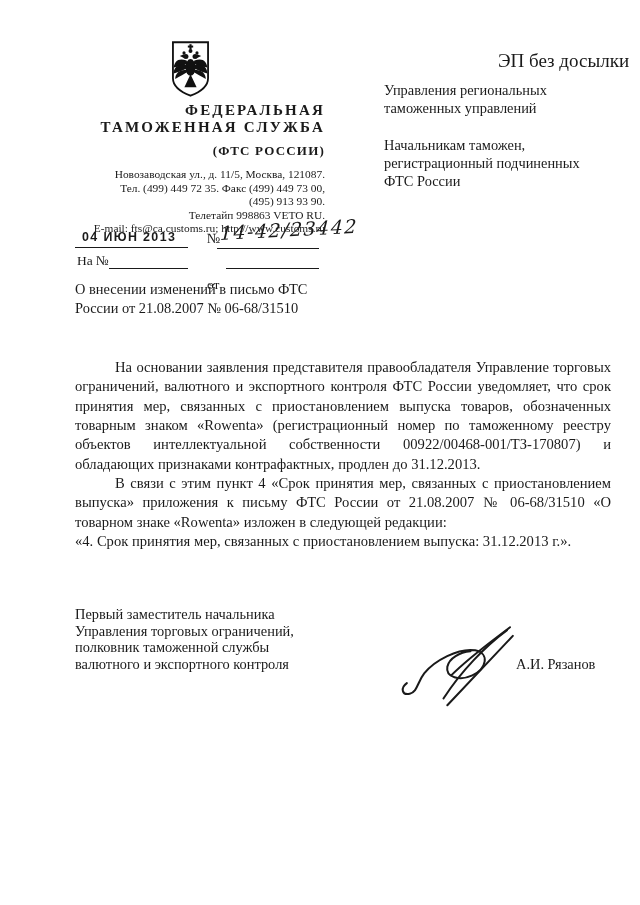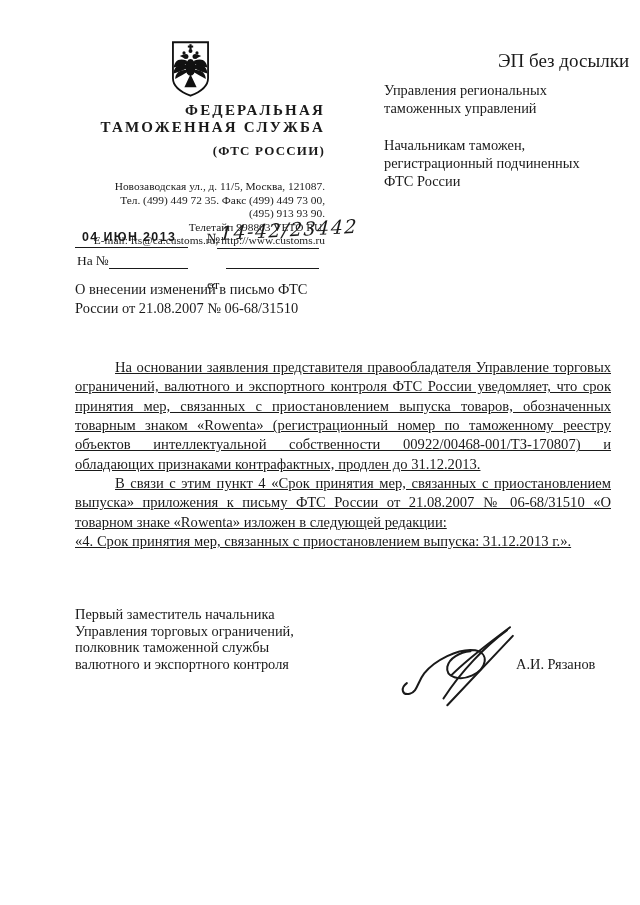--- a/index.html
+++ b/index.html
@@ -7,21 +7,21 @@
     width:640px;height:905px;background:#fff;position:relative;
     font-family:"Liberation Serif", serif;color:#1a1a1a;overflow:hidden;
   }
   .abs{position:absolute;}
 
   
   .letterhead{left:55px;top:40px;width:270px;text-align:right;}
   .emblem-wrap{display:flex;justify-content:center;margin-bottom:4px;}
   .org-line{font-weight:bold;font-size:15px;letter-spacing:2.2px;line-height:17px;}
   .org-fts{font-weight:bold;font-size:13px;letter-spacing:1.2px;margin-top:7px;}
-  .addr{font-size:11.4px;line-height:13.6px;margin-top:21px;}
+  .addr{font-size:11.4px;line-height:13.6px;margin-top:9px;}
 
   
   .delivery-note{left:498px;top:50px;font-size:19px;text-align:center;}
   .recipients{left:384px;top:81px;font-size:14.4px;line-height:18px;}
   .recipients .gap{height:19px;}
 
   
   .date-stamp{
     left:82px;top:229px;font-family:"Liberation Sans",sans-serif;
     font-weight:bold;font-size:13.5px;letter-spacing:1.5px;
@@ -39,21 +39,21 @@
   .reply-label{left:77px;top:253px;font-size:13.5px;}
   .reply-rule1{left:109px;top:268px;width:79px;}
   .reply-from{left:207px;top:253px;font-size:13.5px;margin-top:24px;}
   .reply-rule2{left:226px;top:268px;width:93px;}
 
   
   .subject{left:75px;top:280px;width:300px;font-size:14.4px;line-height:19px;}
 
   
   .body-text{left:75px;top:358px;width:536px;font-size:14.6px;line-height:19.35px;text-align:justify;}
-  .body-text p{margin:0;text-decoration:underline;}
+  .body-text p{margin:0;}
   .body-text p.indent{text-indent:40px;}
 
   
   .sign-title{left:75px;top:606px;font-size:14.4px;line-height:16.7px;}
   .signature-svg{left:392px;top:606px;}
   .signer-name{left:516px;top:656px;font-size:14.4px;}
 </style>
 </head>
 <body>
 

